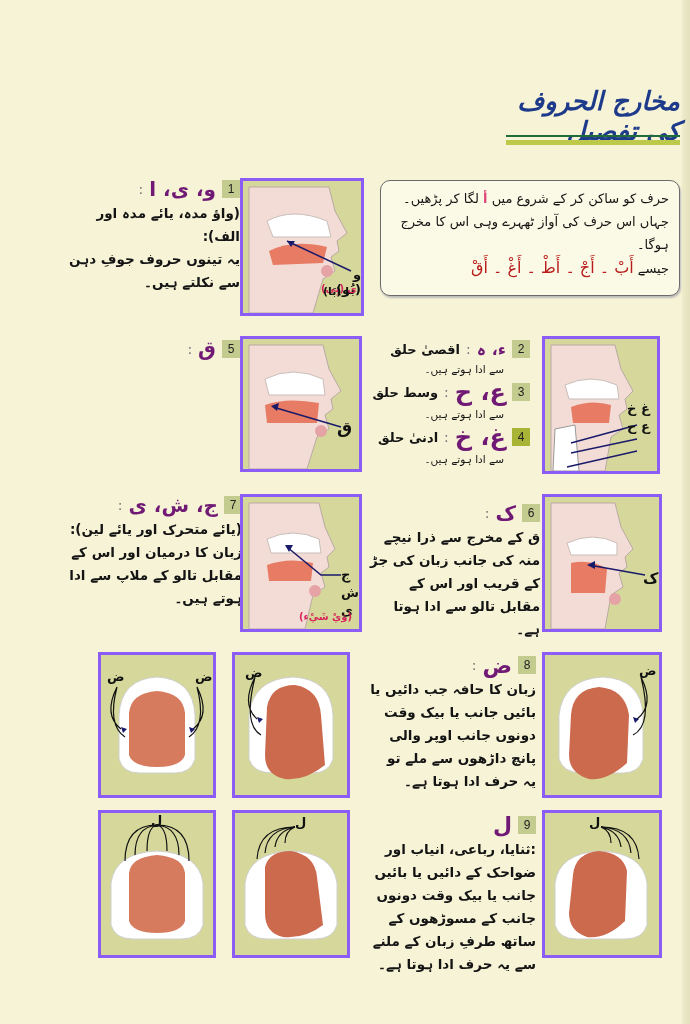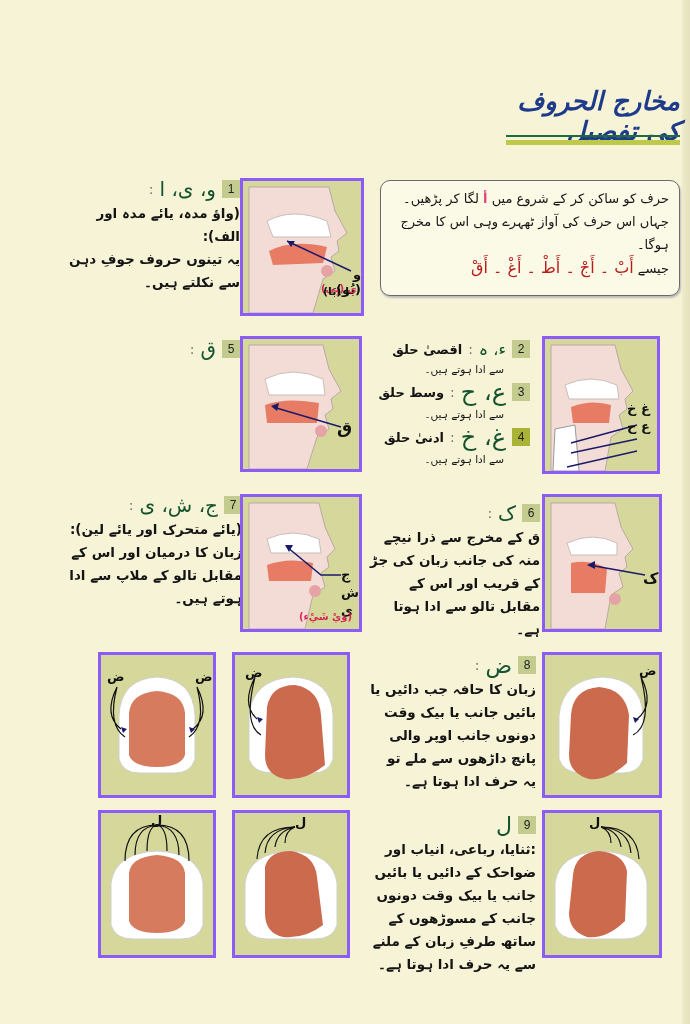--- a/index.html
+++ b/index.html
@@ -43,21 +43,21 @@
     .sec {
       position: absolute; direction: rtl; text-align: right;
     }
     .sec .head { display: flex; align-items: center; gap: 6px; height: 26px; }
     .num {
       display: inline-block; min-width: 18px; height: 18px; line-height: 18px;
       text-align: center; font-size: 12px; background: #c4cb8f; color: #222;
       font-family: "Liberation Sans", sans-serif;
     }
     .num.dark { background: #a9b437; }
-    .letters { color: #14532d; font-size: 20px; font-weight: normal; }
+    .letters { color: #701a75; font-size: 20px; font-weight: bold; }
     .colon { color: #777; font-size: 14px; }
     .body-txt { font-size: 13.5px; line-height: 23px; font-weight: bold; }
     .small-txt { font-size: 10.5px; line-height: 15px; }
     .label-ar { font-size: 13px; font-weight: bold; }
     .fig-lbl { position: absolute; font-size: 13px; color: #111; font-weight: bold; direction: rtl; }
     .fig-lbl.pink { color: #d6245a; font-size: 10px; }
   </style>
 </head>
 <body>
 

